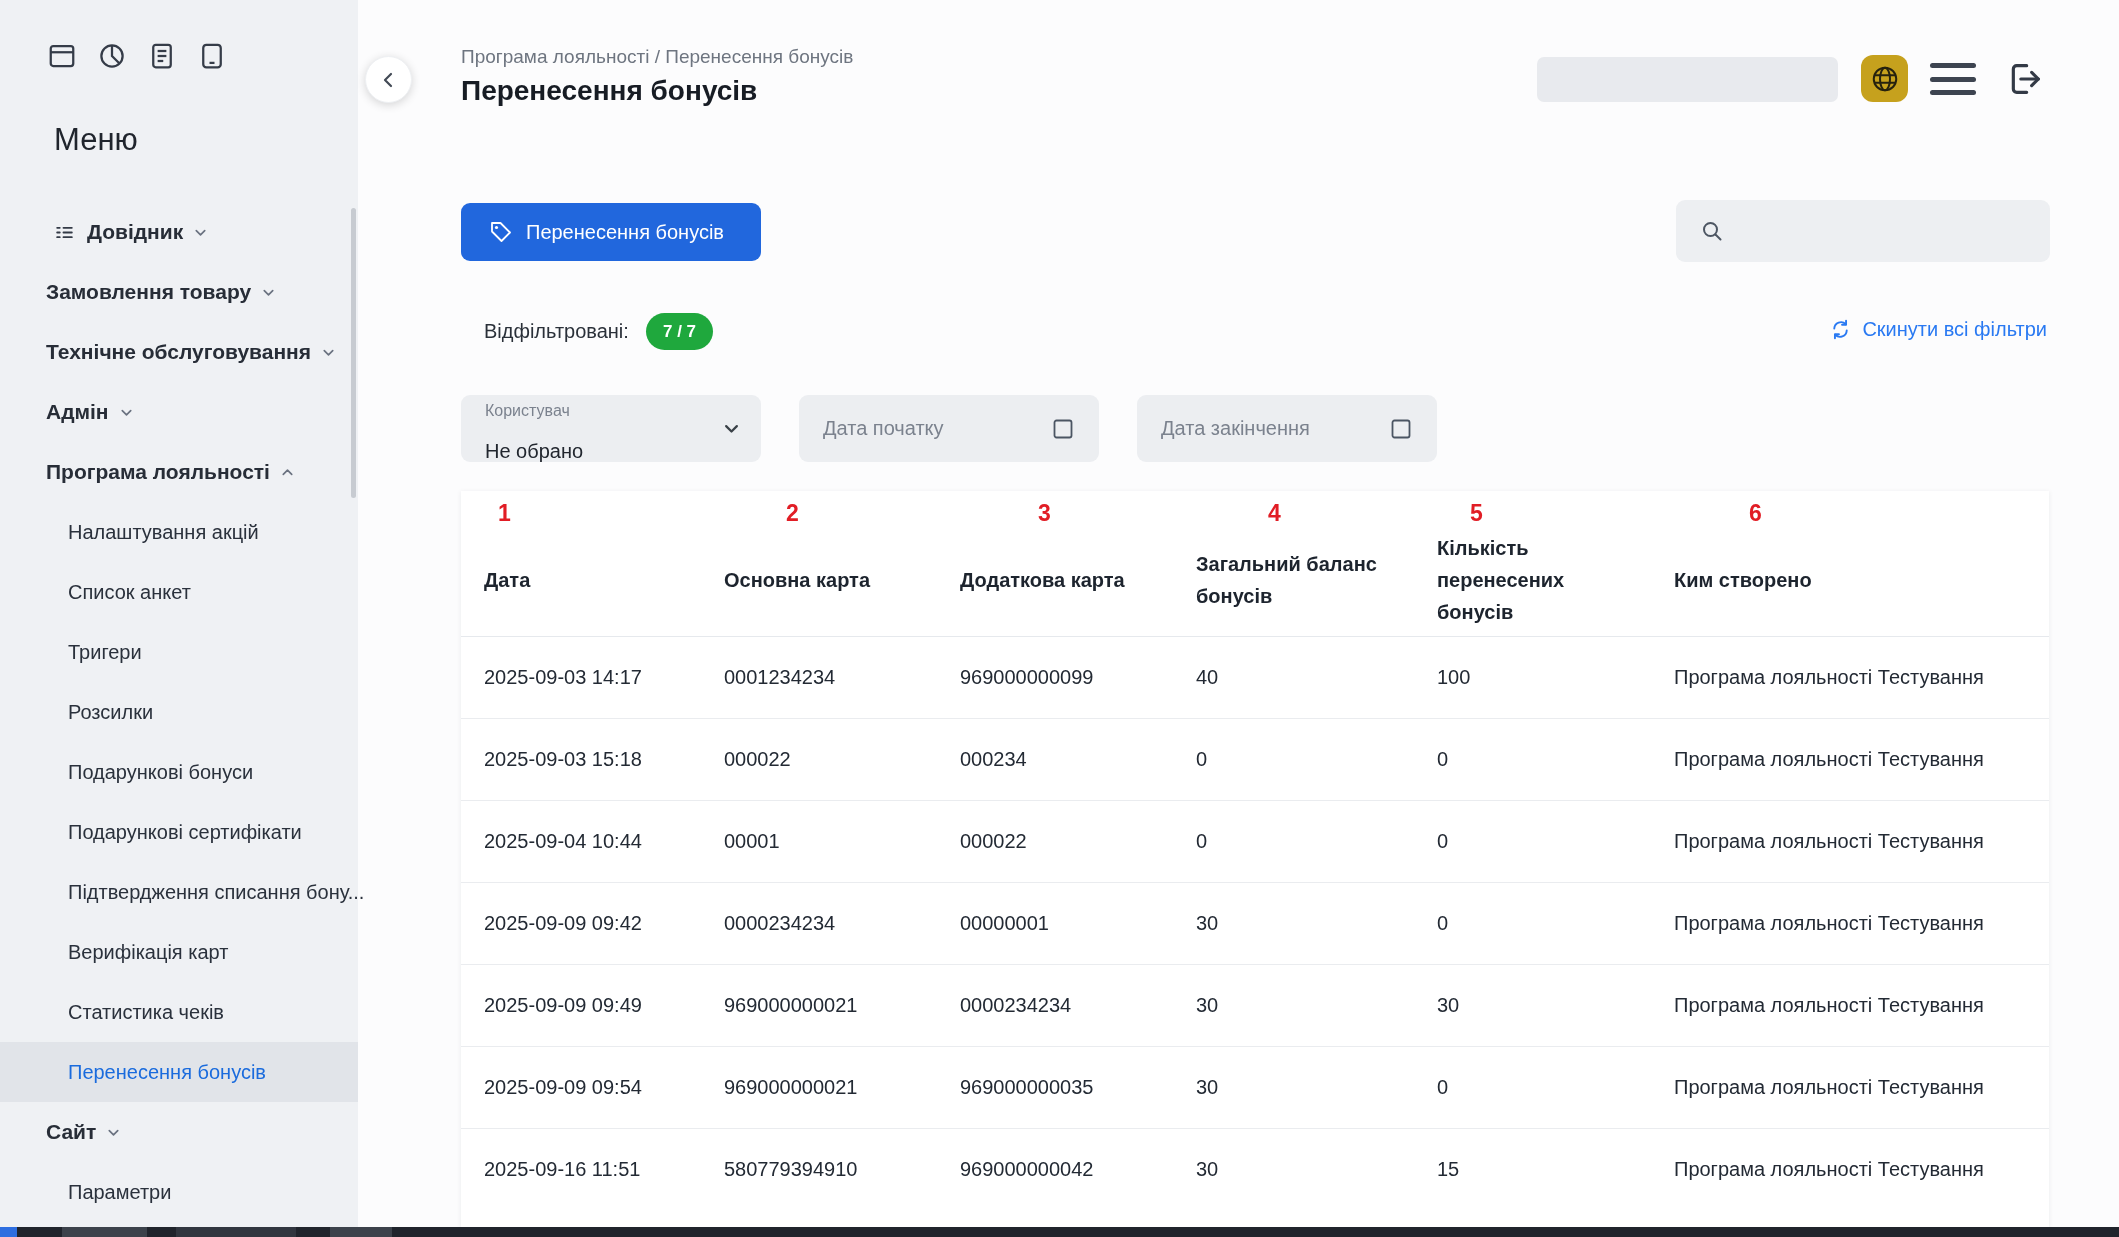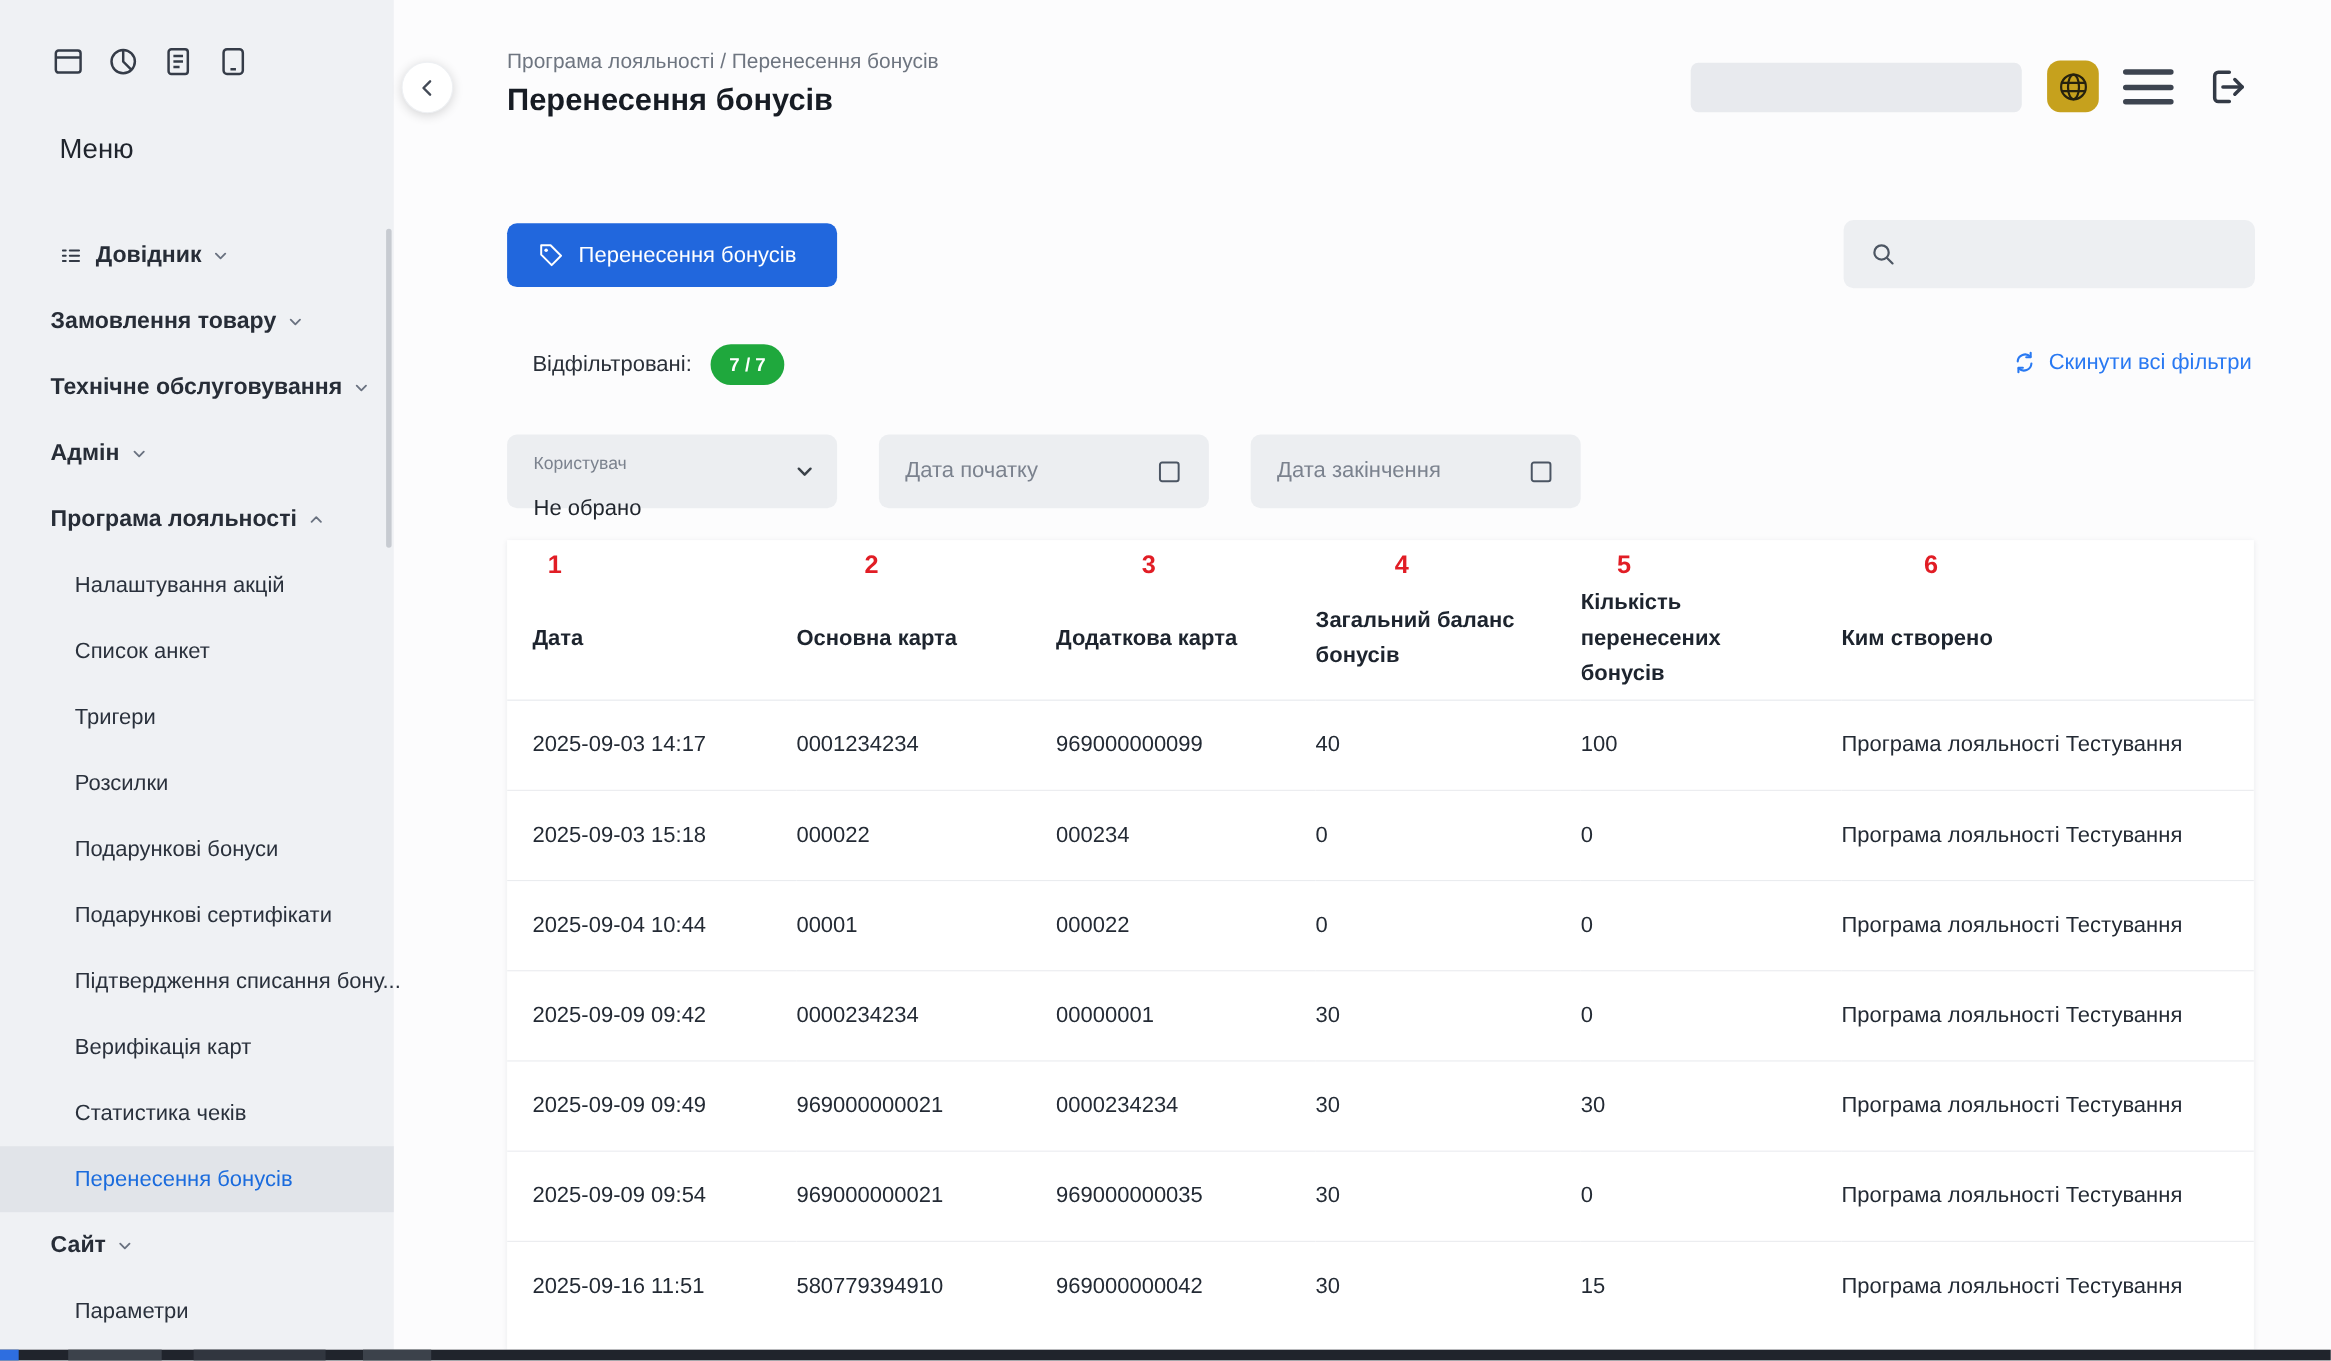--- a/index.html
+++ b/index.html
@@ -9,21 +9,21 @@
     background:#fcfcfd;
     color:#222831;
     overflow:hidden;
   }
   .app { position:relative; width:2119px; height:1237px; overflow:hidden; background:#fcfcfd; }
 
   
   .sidebar { position:absolute; left:0; top:0; width:358px; height:1237px; background:#eff1f4; z-index:2; }
   .sb-icons { position:absolute; top:40px; left:46px; display:flex; gap:18px; color:#353c48; }
   .sb-icons .sbi { width:32px; height:32px; display:flex; align-items:center; justify-content:center; cursor:pointer; }
-  .sb-title { position:absolute; top:122px; left:54px; font-size:25px; font-weight:500; color:#20252d; }
+  .sb-title { position:absolute; top:122px; left:54px; font-size:31px; font-weight:500; color:#20252d; }
   .sb-menu { position:absolute; top:202px; left:0; right:0; }
   .mi { display:flex; align-items:center; height:60px; cursor:pointer; white-space:nowrap; }
   .mi-top { padding-left:46px; font-size:21px; font-weight:700; color:#272d37; }
   .mi-has-icon { padding-left:54px; }
   .mi-sub { padding-left:68px; font-size:20px; font-weight:400; color:#2a313c; }
   .mi-active { background:#e1e4e9; color:var(--active-blue,#1a6bdd); font-weight:500; }
   .mi-icon { display:flex; margin-right:12px; color:#333a46; }
   .mi-chevron { display:flex; margin-left:10px; color:#6a7280; }
   .mi-chevron.up { transform:rotate(180deg); }
   .sb-scrollbar { position:absolute; right:2px; top:208px; width:5px; height:290px; background:#c7cbd1; border-radius:3px; cursor:pointer; }
@@ -57,21 +57,21 @@
   .search-box input::placeholder { color:#7a818c; }
 
   .flt-label { position:absolute; left:126px; top:320px; font-size:20px; color:#2a3039; }
   .flt-badge { position:absolute; left:288px; top:313px; height:37px; padding:0 17px; border-radius:20px;
     background:var(--badge-green,#1fa83d); color:#fff; font-size:17px; font-weight:700;
     display:flex; align-items:center; }
   .reset-link { position:absolute; right:72px; top:318px; display:flex; align-items:center; gap:10px;
     color:var(--link-blue,#2979f2); font-size:20px; cursor:pointer; }
 
   .filter-box { position:absolute; top:395px; height:67px; background:#eceef1; border-radius:9px; cursor:pointer; }
-  .f-user { left:103px; width:300px; padding:18px 0 0 24px; }
+  .f-user { left:103px; width:300px; padding:7px 0 0 24px; }
   .f-user .f-small { font-size:16px; color:#7b828e; }
   .f-user .f-value { font-size:20px; color:#21262e; margin-top:20px; }
   .f-user .f-chevron { position:absolute; right:20px; top:24px; color:#3a4148; }
   .f-date { display:flex; align-items:center; padding:0 24px; justify-content:space-between; }
   .f-start { left:441px; width:300px; }
   .f-end { left:779px; width:300px; }
   .f-date .f-ph { font-size:20px; color:#7b828e; }
   .f-date svg { color:#4b5563; flex:none; }
 
   

